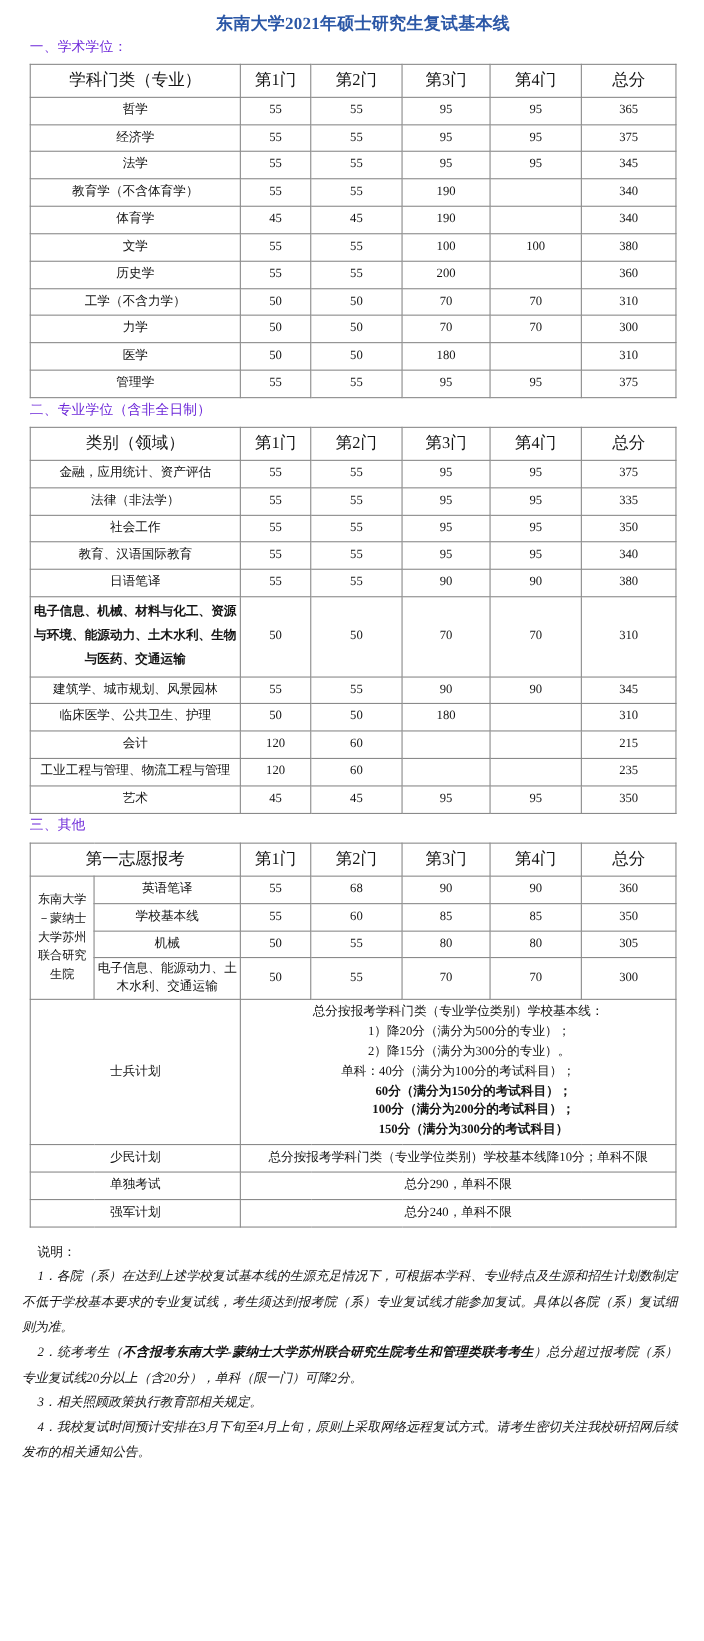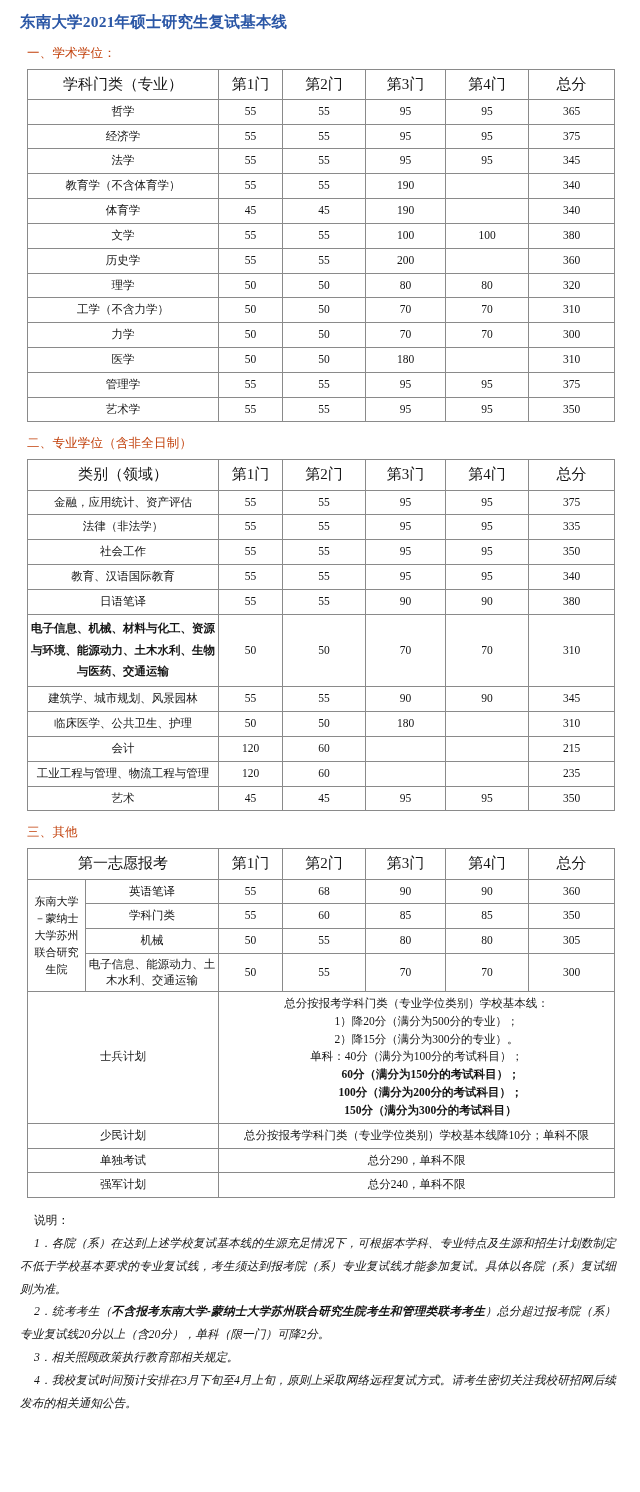--- a/index.html
+++ b/index.html
@@ -15,33 +15,33 @@
     overflow: hidden;
   }
   .page {
     position: relative;
     width: 640px;
     height: 1492px;
     padding: 0;
     box-sizing: border-box;
   }
   .doc-title {
-    text-align: left;
+    text-align: center;
     color: #2b57a6;
     font-weight: bold;
     font-size: 15.5px;
     letter-spacing: 0.2px;
     padding-top: 13px;
     line-height: 1.2;
     padding-left: 20px;
   }
   .section-heading {
-    color: #c2410c;
+    color: #6d28d9;
     font-size: 12.5px;
-    margin: 13px 0 7px 27px;
+    margin: 2px 0 7px 27px;
     letter-spacing: 0.2px;
   }
   table.grid {
     border-collapse: collapse;
     margin-left: 27px;
     width: 587px;
     table-layout: fixed;
     font-size: 11.5px;
   }
   table.grid td, table.grid th {
@@ -173,28 +173,20 @@
         </tr>
         <tr>
           <td>历史学</td>
           <td>55</td>
           <td>55</td>
           <td>200</td>
           <td></td>
           <td>360</td>
         </tr>
         <tr>
-          <td>理学</td>
-          <td>50</td>
-          <td>50</td>
-          <td>80</td>
-          <td>80</td>
-          <td>320</td>
-        </tr>
-        <tr>
           <td>工学（不含力学）</td>
           <td>50</td>
           <td>50</td>
           <td>70</td>
           <td>70</td>
           <td>310</td>
         </tr>
         <tr>
           <td>力学</td>
           <td>50</td>
@@ -211,28 +203,20 @@
           <td></td>
           <td>310</td>
         </tr>
         <tr>
           <td>管理学</td>
           <td>55</td>
           <td>55</td>
           <td>95</td>
           <td>95</td>
           <td>375</td>
-        </tr>
-        <tr>
-          <td>艺术学</td>
-          <td>55</td>
-          <td>55</td>
-          <td>95</td>
-          <td>95</td>
-          <td>350</td>
         </tr>
       </tbody>
   </table>
 
   <div class="section-heading">二、专业学位（含非全日制）</div>
 
   <table class="grid">
     <colgroup>
       <col class="c-name">
         <col class="c-s1">
@@ -369,21 +353,21 @@
         <tr>
           <td class="t3-inst multi2" rowspan="4" style="word-break: break-all;">东南大学－蒙纳士大学苏州联合研究生院</td>
           <td class="t3-prog">英语笔译</td>
           <td>55</td>
           <td>68</td>
           <td>90</td>
           <td>90</td>
           <td>360</td>
         </tr>
         <tr>
-          <td class="t3-prog">学科门类</td>
+          <td class="t3-prog">学校基本线</td>
           <td>55</td>
           <td>60</td>
           <td>85</td>
           <td>85</td>
           <td>350</td>
         </tr>
         <tr>
           <td class="t3-prog">机械</td>
           <td>50</td>
           <td>55</td>

